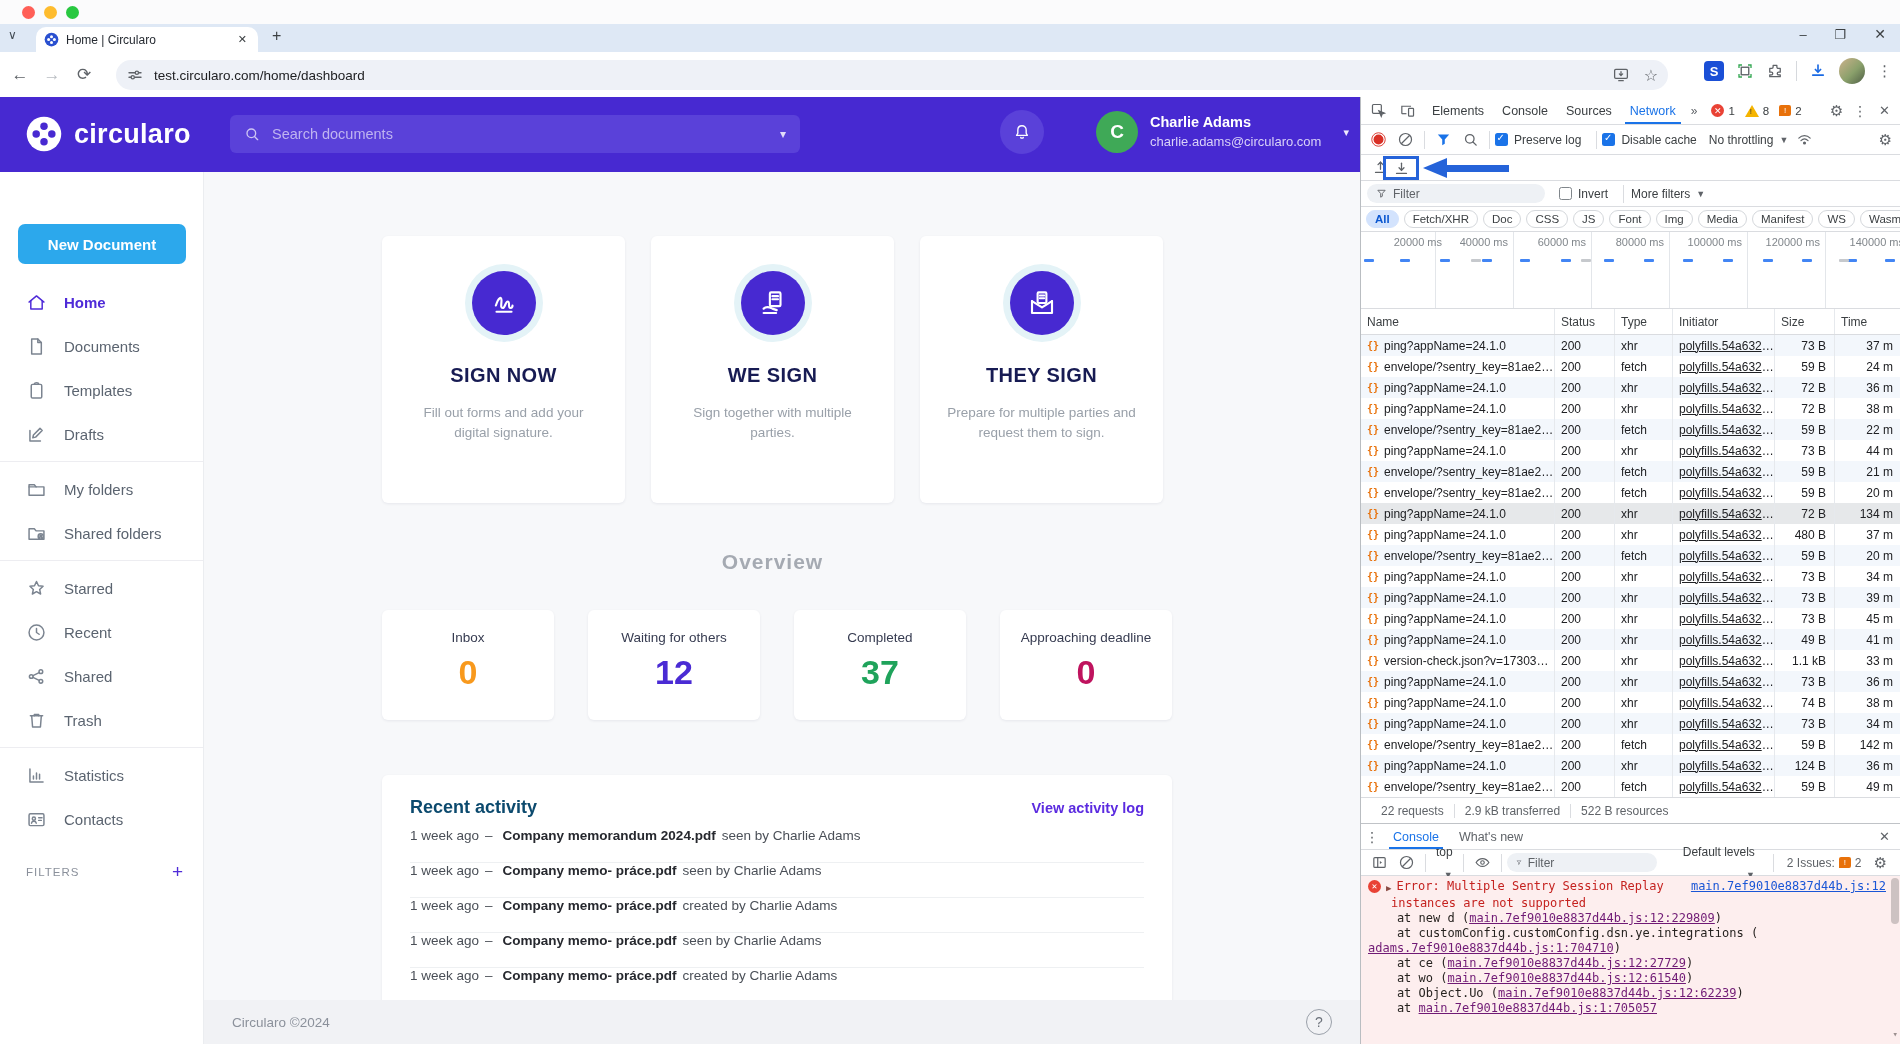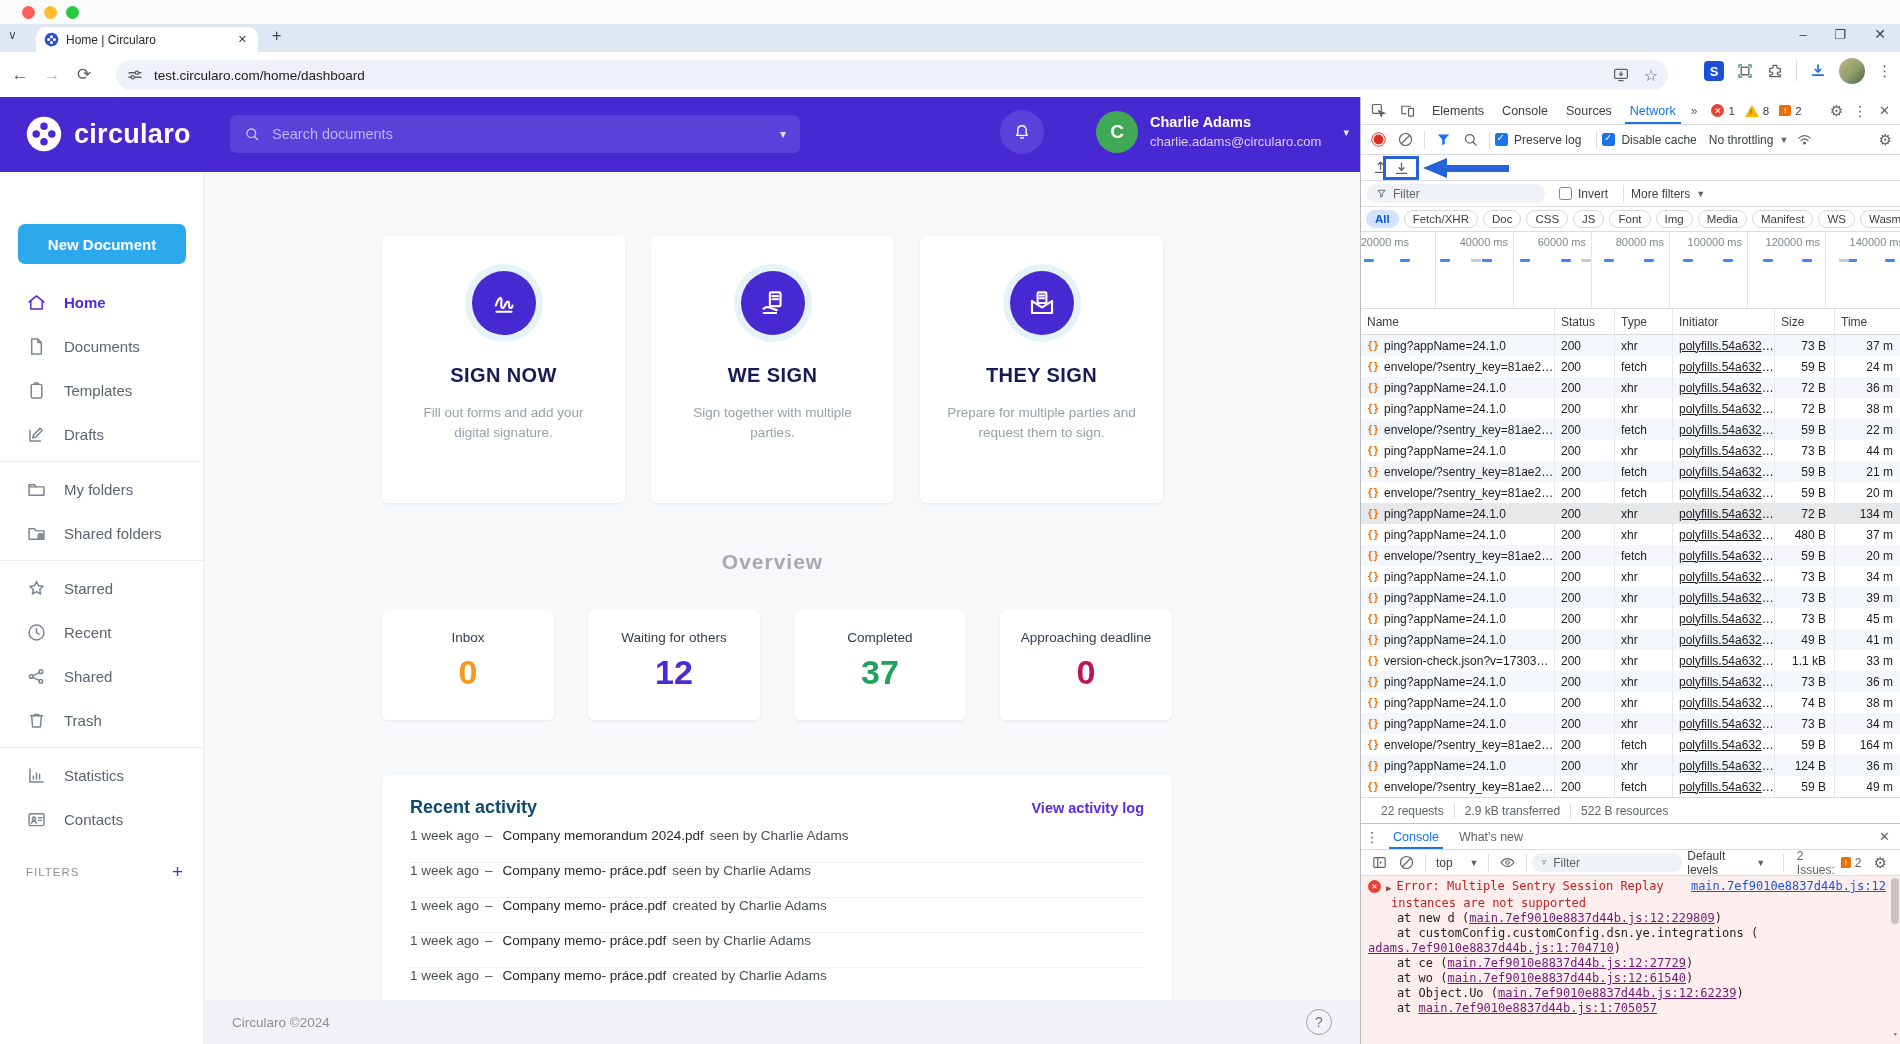--- a/index.html
+++ b/index.html
@@ -78,21 +78,21 @@
   .stat-cards { position:absolute; left:178px; top:438px; width:790px; display:flex; justify-content:space-between; }
   .stat { width:172px; height:110px; background:#fff; border-radius:6px; box-shadow:0 1px 3px rgba(20,20,60,.07); text-align:center; padding-top:20px; }
   .stat-label { font-size:13.5px; color:#363b50; }
   .stat-value { margin-top:8px; font-size:34px; font-weight:bold; }
   .activity-card { position:absolute; left:178px; top:603px; width:790px; height:280px; background:#fff; border-radius:6px 6px 0 0; box-shadow:0 1px 3px rgba(20,20,60,.07); padding:22px 28px 0 28px; }
   .act-head { display:flex; justify-content:space-between; align-items:center; }
   .act-title { font-size:18px; font-weight:bold; color:#0c4a6e; }
   .act-link { font-size:14.5px; font-weight:bold; color:#5b2be0; }
   .act-rows { margin-top:10px; }
   .act-row { height:35px; display:flex; align-items:flex-start; gap:6px; font-size:13.5px; color:#4a4f57; border-bottom:1px solid #eef0f2; }
-  .act-file { font-weight:normal; color:#26282e; margin-left:4px; }
+  .act-file { font-weight:bold; color:#26282e; margin-left:4px; }
   .main-footer { position:absolute; left:0; bottom:0; width:100%; height:44px; background:#f1f2f5; z-index:5; display:flex; align-items:center; justify-content:space-between; padding:0 28px; }
   .foot-text { font-size:13.5px; color:#8b919b; }
   .help-circle { width:26px; height:26px; border-radius:50%; border:1.5px solid #9aa0a9; color:#6d737c; display:flex; align-items:center; justify-content:center; font-size:14px; }
   
   .devtools { position:absolute; left:1360px; top:97px; width:540px; bottom:0; background:#fff; border-left:1px solid #b9bdc1; font-size:12px; color:#202124; display:flex; flex-direction:column; }
   .dt-row { display:flex; align-items:center; flex:0 0 auto; }
   .dt-tabbar { height:28px; border-bottom:1px solid #dadce0; padding-left:4px; gap:2px; }
   .dt-ic { width:17px; height:17px; color:#5f6368; margin:0 5px; flex:0 0 auto; }
   .dt-ic svg { width:100%; height:100%; }
   .dt-tab { padding:0 9px; height:100%; display:flex; align-items:center; font-size:12.5px; color:#3c4043; position:relative; }
@@ -151,21 +151,21 @@
   .init-link { text-decoration:underline; color:#202124; overflow:hidden; text-overflow:ellipsis; }
   .nname { overflow:hidden; text-overflow:ellipsis; }
   .net-summary { height:26px; border-top:1px solid #dadce0; margin-top:auto; color:#5f6368; padding-left:10px; }
   .sum-item { padding:0 10px; border-right:1px solid #dadce0; }
   .sum-item:last-child { border-right:0; }
   .con-head { height:27px; border-top:1px solid #c0c3c7; border-bottom:1px solid #dadce0; }
   .con-tab { padding:0 10px; height:100%; display:flex; align-items:center; font-size:12.5px; color:#5f6368; position:relative; }
   .con-tab.active { color:#1a73e8; }
   .con-tab.active::after { content:""; position:absolute; left:6px; right:6px; bottom:0; height:2px; background:#1a73e8; }
   .con-toolbar { height:26px; border-bottom:1px solid #dadce0; padding:0 5px; }
-  .con-sel { color:#3c4043; display:flex; align-items:center; gap:17px; padding:0 5px; }
+  .con-sel { color:#3c4043; display:flex; align-items:flex-end; gap:11px; padding:0 5px;flex-direction:column; }
   .issues-badge { display:flex; align-items:center; gap:4px; color:#5f6368; }
   .con-msgs { flex:1; background:#fdeeee; position:relative; overflow:hidden; font-family:"DejaVu Sans Mono",monospace; font-size:12px; line-height:15px; color:#3b2020; }
   .msg-line1 { display:flex; align-items:flex-start; padding:3px 14px 0 7px; color:#c5221f; }
   .msg-arrow { color:#8a4a42; font-size:9px; margin:2px 5px 0 5px; }
   .msg-text { flex:1; }
   .msg-link { color:#1a56d6; text-decoration:underline; white-space:nowrap; margin-left:8px; }
   .msg-line2 { padding-left:30px; color:#c5221f; }
   .stack { white-space:pre; padding-left:7px; color:#272320; }
   .stack .lnk { color:#701a75; text-decoration:underline; }
   .con-scroll { position:absolute; right:1px; top:2px; width:8px; height:46px; background:#cdc2c2; border-radius:4px; }
@@ -648,21 +648,21 @@
         <span class="chip">Font</span>
         <span class="chip">Img</span>
         <span class="chip">Media</span>
         <span class="chip">Manifest</span>
         <span class="chip">WS</span>
         <span class="chip">Wasm</span>
       </div>
 
     <div class="dt-timeline" id="dt-timeline">
         <div class="tl-line" style="left: 74px;"></div>
-        <div class="tl-label" style="right: 491px;">20000 ms</div>
+        <div class="tl-label" style="right: 458px;">20000 ms</div>
         <div class="tl-line" style="left: 152px;"></div>
         <div class="tl-label" style="right: 392px;">40000 ms</div>
         <div class="tl-line" style="left: 230px;"></div>
         <div class="tl-label" style="right: 314px;">60000 ms</div>
         <div class="tl-line" style="left: 308px;"></div>
         <div class="tl-label" style="right: 236px;">80000 ms</div>
         <div class="tl-line" style="left: 386px;"></div>
         <div class="tl-label" style="right: 158px;">100000 ms</div>
         <div class="tl-line" style="left: 464px;"></div>
         <div class="tl-label" style="right: 80px;">120000 ms</div>
@@ -947,21 +947,21 @@
           <div class="ncell">
             <span class="json-ic">{}</span>
             <span class="nname">envelope/?sentry_key=81ae2dd...</span>
           </div>
           <div class="ncell">200</div>
           <div class="ncell">fetch</div>
           <div class="ncell">
             <span class="init-link">polyfills.54a6329f5</span>
           </div>
           <div class="ncell num">59 B</div>
-          <div class="ncell num" style="border-right: 0px;">164 m</div>
+          <div class="ncell num" style="border-right: 0px;">142 m</div>
         </div>
         <div class="net-grid net-row">
           <div class="ncell">
             <span class="json-ic">{}</span>
             <span class="nname">ping?appName=24.1.0</span>
           </div>
           <div class="ncell">200</div>
           <div class="ncell">xhr</div>
           <div class="ncell">
             <span class="init-link">polyfills.54a6329f5</span>

